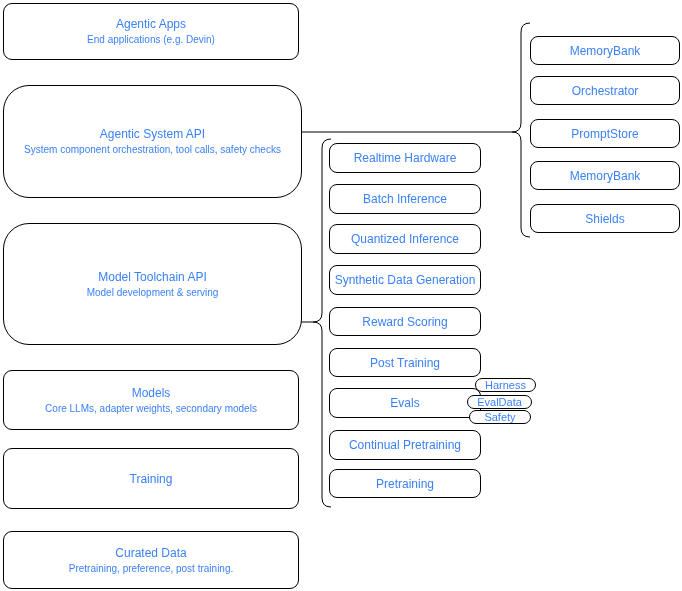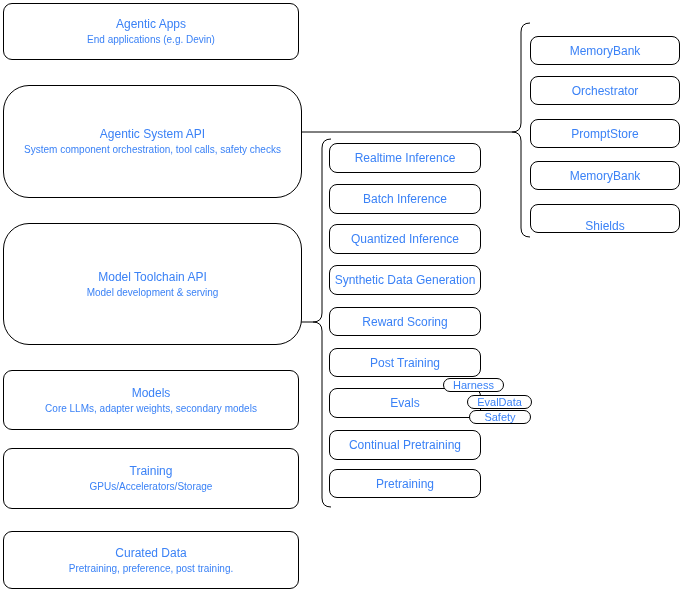--- a/index.html
+++ b/index.html
@@ -71,30 +71,29 @@
     <div class="subtitle">Model development &amp; serving</div>
   </div>
 
   <div class="node r-small" style="left:3px; top:370px; width:296px; height:60px;">
     <div class="title">Models</div>
     <div class="subtitle">Core LLMs, adapter weights, secondary models</div>
   </div>
 
   <div class="node r-small" style="left:3px; top:448px; width:296px; height:61px;">
     <div class="title">Training</div>
-    <div class="subtitle">GPUs/Accelerators/Storage</div>
   </div>
 
   <div class="node r-small" style="left:3px; top:531px; width:296px; height:58px;">
     <div class="title">Curated Data</div>
     <div class="subtitle">Pretraining, preference, post training.</div>
   </div>
 
   <div class="node chip" style="left:329px; top:143px; width:152px; height:30px;">
-    <span>Realtime Inference</span>
+    <span>Realtime Hardware</span>
   </div>
   <div class="node chip" style="left:329px; top:184px; width:152px; height:30px;">
     <span>Batch Inference</span>
   </div>
   <div class="node chip" style="left:329px; top:224px; width:152px; height:30px;">
     <span>Quantized Inference</span>
   </div>
   <div class="node chip" style="left:329px; top:265px; width:152px; height:30px;">
     <span>Synthetic Data Generation</span>
   </div>
@@ -107,21 +106,21 @@
   <div class="node chip" style="left:329px; top:388px; width:152px; height:30px;">
     <span>Evals</span>
   </div>
   <div class="node chip" style="left:329px; top:430px; width:152px; height:30px;">
     <span>Continual Pretraining</span>
   </div>
   <div class="node chip" style="left:329px; top:469px; width:152px; height:29px;">
     <span>Pretraining</span>
   </div>
 
-  <div class="tag" style="left:443px; top:378px; width:61px; height:14px;">
+  <div class="tag" style="left:475px; top:378px; width:61px; height:14px;">
     <span>Harness</span>
   </div>
   <div class="tag" style="left:467px; top:395px; width:65px; height:14px;">
     <span>EvalData</span>
   </div>
   <div class="tag" style="left:469px; top:410px; width:62px; height:14px;">
     <span>Safety</span>
   </div>
 
   <div class="node chip" style="left:530px; top:36px; width:150px; height:29px;">
@@ -129,17 +128,17 @@
   </div>
   <div class="node chip" style="left:530px; top:76px; width:150px; height:29px;">
     <span>Orchestrator</span>
   </div>
   <div class="node chip" style="left:530px; top:119px; width:150px; height:29px;">
     <span>PromptStore</span>
   </div>
   <div class="node chip" style="left:530px; top:161px; width:150px; height:29px;">
     <span>MemoryBank</span>
   </div>
-  <div class="node chip" style="left:530px; top:204px; width:150px; height:29px;justify-content:flex-end;">
+  <div class="node chip" style="left:530px; top:204px; width:150px; height:29px;">
     <span>Shields</span>
   </div>
 
 </div>
 
 </body></html>

